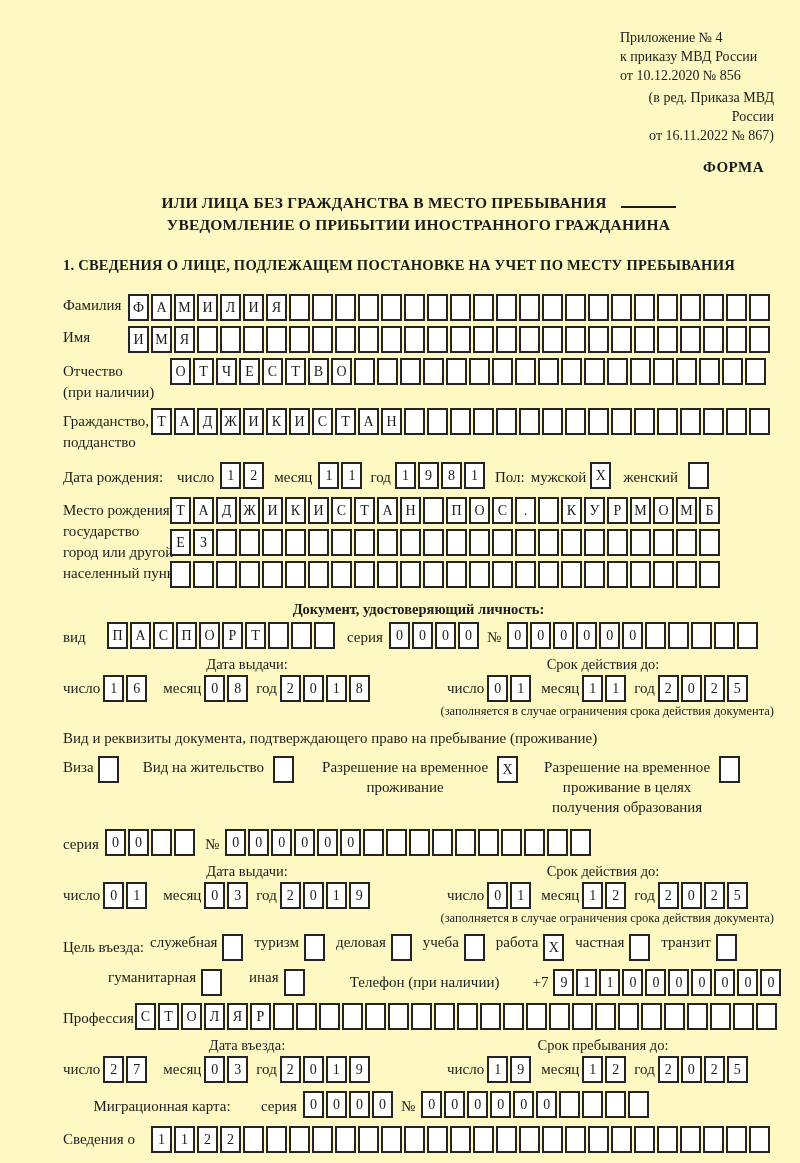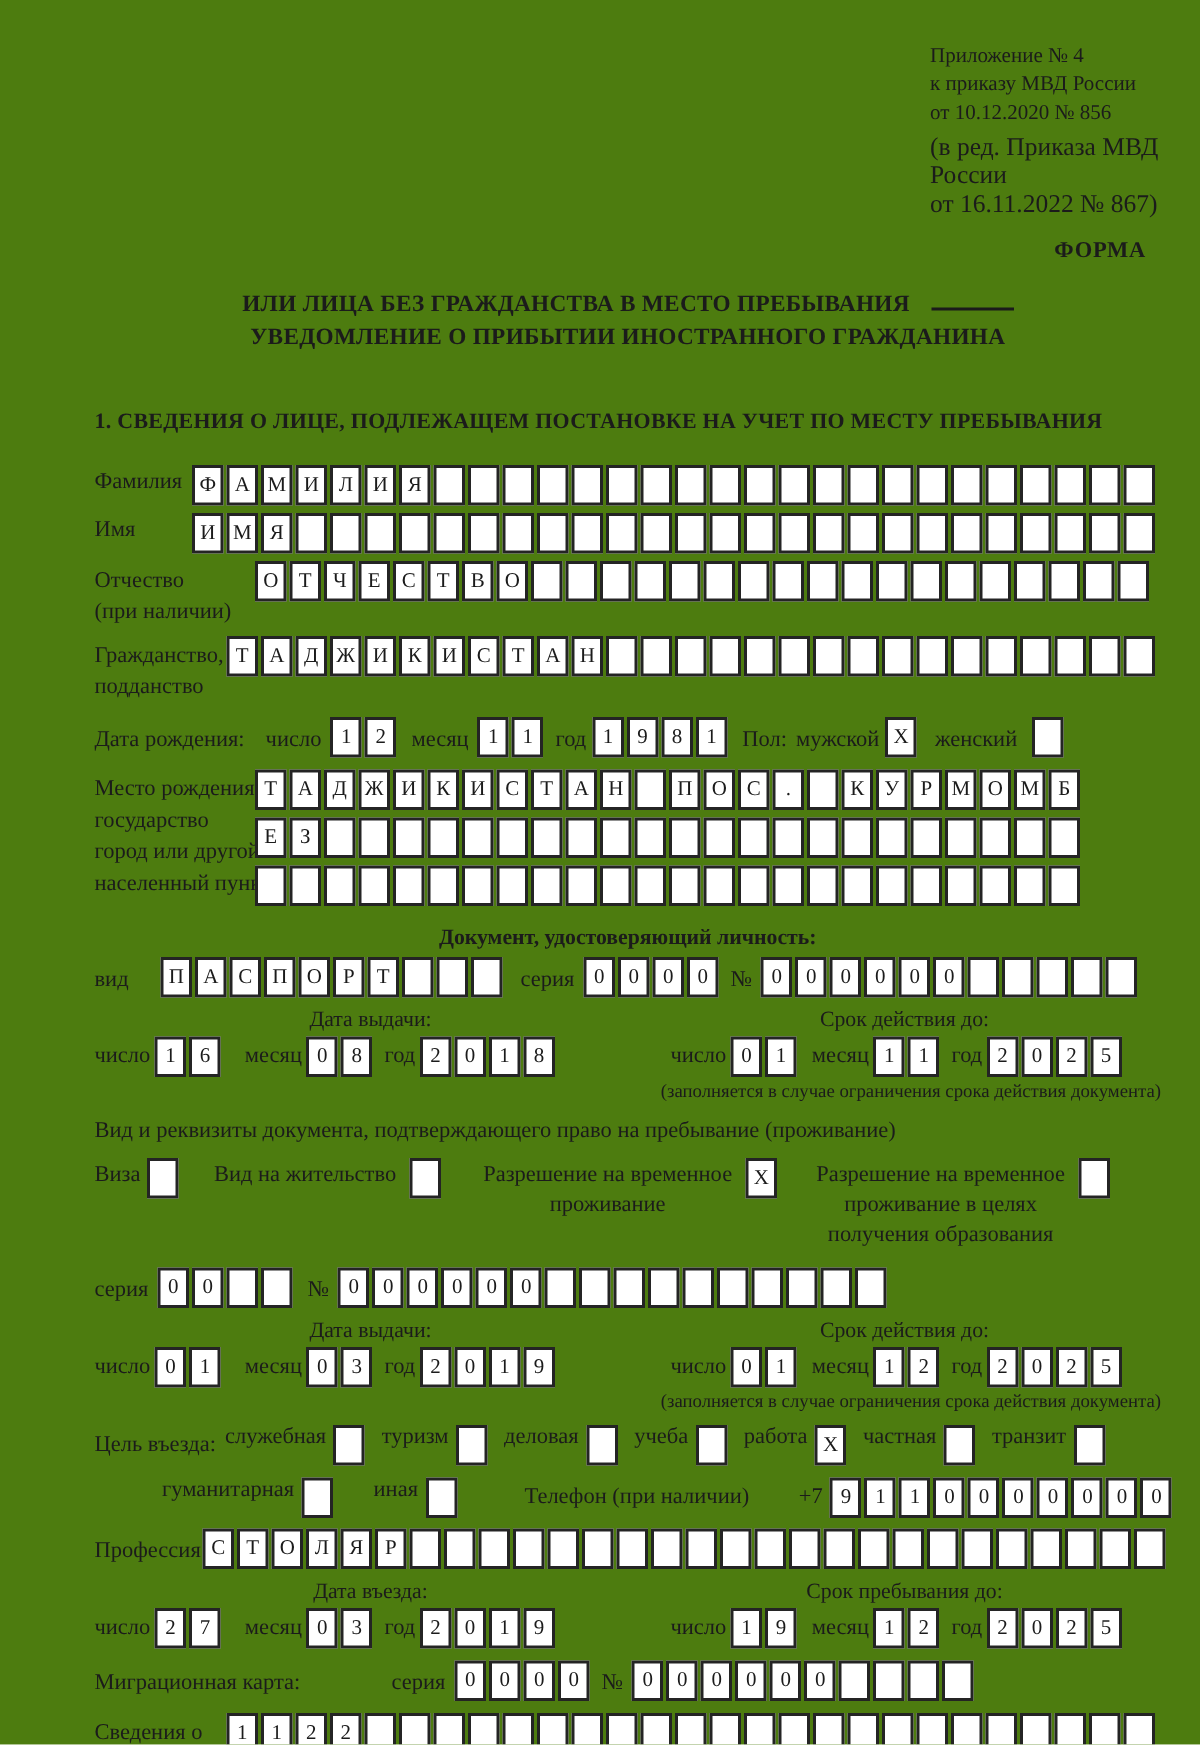--- a/index.html
+++ b/index.html
@@ -1,41 +1,41 @@
 <!DOCTYPE html>
 <html><head>
 <meta charset="utf-8">
 <style>
   html,body{margin:0;padding:0;background:#fff;}
   .page{
     width:800px;height:1163px;box-sizing:border-box;
-    padding:28px 26px 0 63px;background:#4d7c0f;color:#1b1b1b;
+    padding:28px 26px 0 63px;background:#fef9c3;color:#1b1b1b;
     font-family:"Liberation Serif","DejaVu Serif",serif;
     font-size:15px;overflow:hidden;position:relative;
   }
   
   .ref-block{margin-left:557px;line-height:19px;font-size:14px;}
-  .ref-sub{margin-left:557px;line-height:19px;font-size:17px;margin-top:3px;}
+  .ref-sub{margin-left:557px;line-height:19px;font-size:14px;margin-top:3px;text-align:right;}
   .forma{text-align:right;padding-right:10px;font-weight:bold;font-size:15px;margin-top:14px;letter-spacing:.5px;}
   
   .title{text-align:center;font-weight:bold;font-size:15.5px;line-height:22px;margin-top:16px;letter-spacing:.2px;}
   .blank-line{display:inline-block;width:55px;border-bottom:2px solid #1b1b1b;margin-left:14px;}
-  .section-title{font-weight:bold;font-size:14.6px;margin-top:37px;letter-spacing:.2px;}
+  .section-title{font-weight:bold;font-size:14.6px;margin-top:21px;letter-spacing:.2px;}
   
   .frow{display:flex;align-items:flex-start;margin-top:5px;}
   .flabel{flex:none;padding-top:3px;white-space:nowrap;}
   .flabel.lines{line-height:21px;}
   .w65{width:65px;} .w72{width:72px;} .w88{width:88px;} .w107{width:107px;} .w44{width:44px;}
   .cells{display:inline-flex;align-items:center;flex:none;}
   .cell{
     flex:none;width:17px;height:23px;border:2px solid #242424;margin-right:2px;
     text-align:center;line-height:23px;font-size:14px;background:#fff;display:inline-block;
   }
   .stack .cells{display:flex;margin-bottom:5px;}
-  .inline-label{white-space:nowrap;padding-top:3px;}
+  .inline-label{white-space:nowrap;padding-top:3px;text-align:center;}
   .ml6{margin-left:6px;} .ml8{margin-left:8px;} .ml10{margin-left:10px;} .ml14{margin-left:14px;}
   .mr4{margin-right:4px;} .mr6{margin-right:6px;}
   
   .center-bold{text-align:center;font-weight:bold;font-size:14.5px;margin-top:8px;margin-bottom:4px;}
   
   .dates-row{display:flex;margin-top:7px;}
   .dategroup{flex:none;}
   .dategroup.left{width:368px;}
   .dategroup.right{margin-left:16px;width:312px;}
   .dg-title{text-align:center;font-size:14.5px;line-height:17px;}

